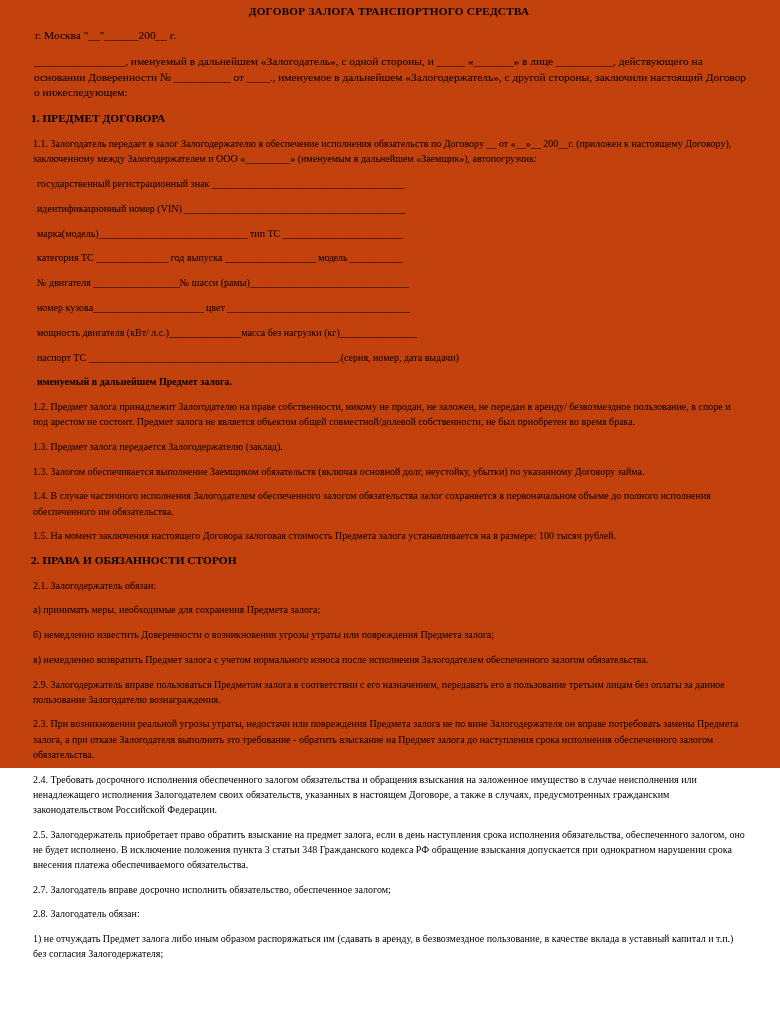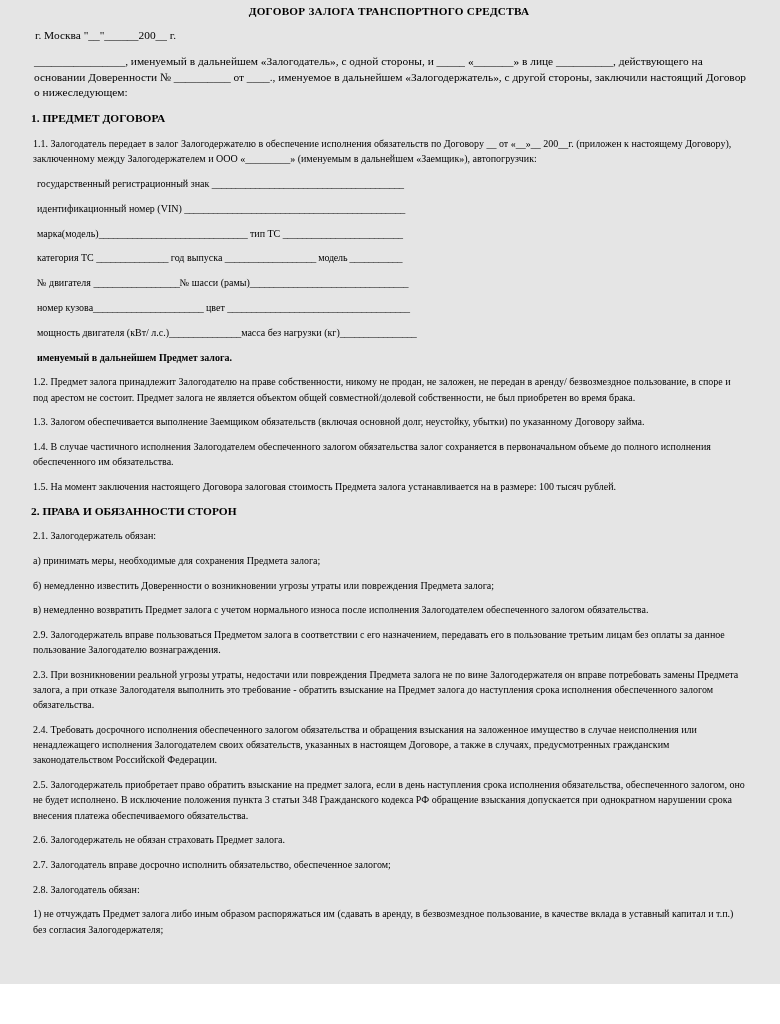--- a/index.html
+++ b/index.html
@@ -12,23 +12,23 @@
     width: 780px;
     height: 1024px;
     overflow: hidden;
     font-family: "Liberation Serif", "DejaVu Serif", serif;
     color: #000000;
     -webkit-font-smoothing: antialiased;
   }
   .page {
     box-sizing: border-box;
     width: 780px;
-    height: 984px;
+    height: 768px;
     padding: 4px 33px 0 31px;
-    background: #e5e5e5;
+    background: #c2410c;
   }
   .doc-title {
     font-size: 11.2px;
     text-align: center;
     letter-spacing: 0.25px;
     margin: 0 0 10px 0;
     padding-top: 1px;
     line-height: 13px;
     white-space: nowrap;
   }
@@ -103,37 +103,40 @@
     </div>
     <div class="field-row">
       <span>№ двигателя </span><span class="fill">__________________</span><span>№ шасси (рамы)</span><span class="fill">_________________________________</span>
     </div>
     <div class="field-row">
       <span>номер кузова</span><span class="fill">_______________________</span><span> цвет </span><span class="fill">______________________________________</span>
     </div>
     <div class="field-row">
       <span>мощность двигателя (кВт/ л.с.)</span><span class="fill">_______________</span><span>масса без нагрузки (кг)</span><span class="fill">________________</span>
     </div>
+    <div class="field-row">
+      <span>паспорт ТС </span><span class="fill">____________________________________________________</span><span>.(серия, номер, дата выдачи)</span><span class="fill"></span>
+    </div>
   </div>
 
   <p class="para" style="padding-left:6px;font-weight:bold;">именуемый в дальнейшем Предмет залога.</p>
 
   <p class="para para-indent">1.2. Предмет залога принадлежит Залогодателю на праве собственности, никому не продан, не заложен, не передан в аренду/ безвозмездное пользование, в споре и под арестом не состоит. Предмет залога не является объектом общей совместной/долевой собственности, не был приобретен во время брака.</p>
+  <p class="para para-indent">1.3. Предмет залога передается Залогодержателю (заклад).</p>
   <p class="para para-indent">1.3. Залогом обеспечивается выполнение Заемщиком обязательств (включая основной долг, неустойку, убытки) по указанному Договору займа.</p>
   <p class="para para-indent">1.4. В случае частичного исполнения Залогодателем обеспеченного залогом обязательства залог сохраняется в первоначальном объеме до полного исполнения обеспеченного им обязательства.</p>
   <p class="para para-indent">1.5. На момент заключения настоящего Договора залоговая стоимость Предмета залога устанавливается на в размере: 100 тысяч рублей.</p>
 
   <p class="heading">2. ПРАВА И ОБЯЗАННОСТИ СТОРОН</p>
 
   <p class="para para-indent">2.1. Залогодержатель обязан:</p>
   <p class="para para-indent">а) принимать меры, необходимые для сохранения Предмета залога;</p>
   <p class="para para-indent">б) немедленно известить Доверенности о возникновении угрозы утраты или повреждения Предмета залога;</p>
   <p class="para para-indent">в) немедленно возвратить Предмет залога с учетом нормального износа после исполнения Залогодателем обеспеченного залогом обязательства.</p>
   <p class="para para-indent">2.9. Залогодержатель вправе пользоваться Предметом залога в соответствии с его назначением, передавать его в пользование третьим лицам без оплаты за данное пользование Залогодателю вознаграждения.</p>
   <p class="para para-indent">2.3. При возникновении реальной угрозы утраты, недостачи или повреждения Предмета залога не по вине Залогодержателя он вправе потребовать замены Предмета залога, а при отказе Залогодателя выполнить это требование - обратить взыскание на Предмет залога до наступления срока исполнения обеспеченного залогом обязательства.</p>
   <p class="para para-indent">2.4. Требовать досрочного исполнения обеспеченного залогом обязательства и обращения взыскания на заложенное имущество в случае неисполнения или ненадлежащего исполнения Залогодателем своих обязательств, указанных в настоящем Договоре, а также в случаях, предусмотренных гражданским законодательством Российской Федерации.</p>
   <p class="para para-indent">2.5. Залогодержатель приобретает право обратить взыскание на предмет залога, если в день наступления срока исполнения обязательства, обеспеченного залогом, оно не будет исполнено. В исключение положения пункта 3 статьи 348 Гражданского кодекса РФ обращение взыскания допускается при однократном нарушении срока внесения платежа обеспечиваемого обязательства.</p>
-  <p class="para para-indent">2.6. Залогодержатель не обязан страховать Предмет залога.</p>
   <p class="para para-indent">2.7. Залогодатель вправе досрочно исполнить обязательство, обеспеченное залогом;</p>
   <p class="para para-indent">2.8. Залогодатель обязан:</p>
   <p class="para para-indent">1) не отчуждать Предмет залога либо иным образом распоряжаться им (сдавать в аренду, в безвозмездное пользование, в качестве вклада в уставный капитал и т.п.) без согласия Залогодержателя;</p>
 
 </div>
 
 </body></html>

